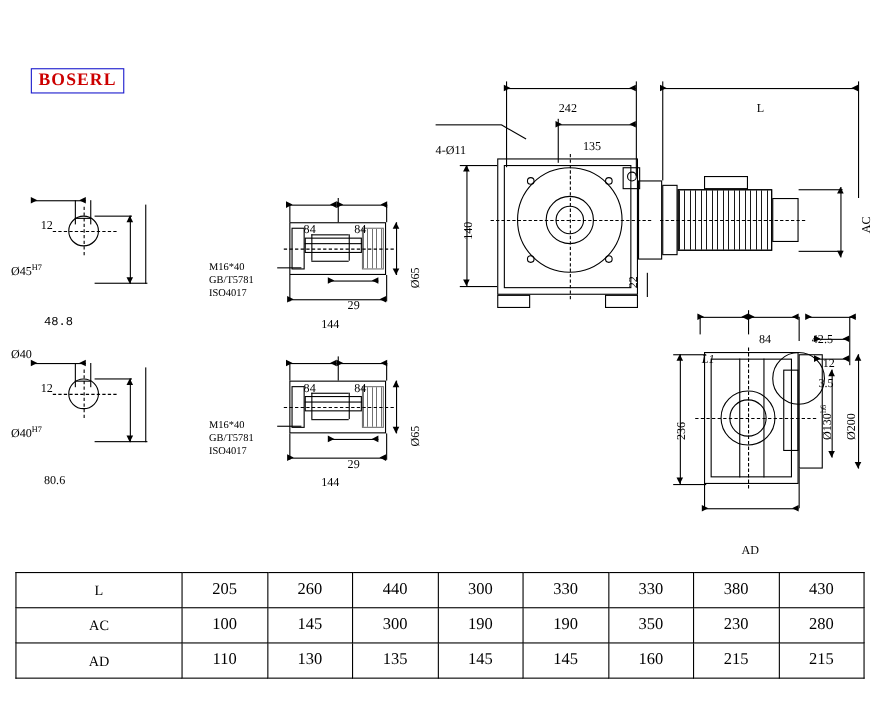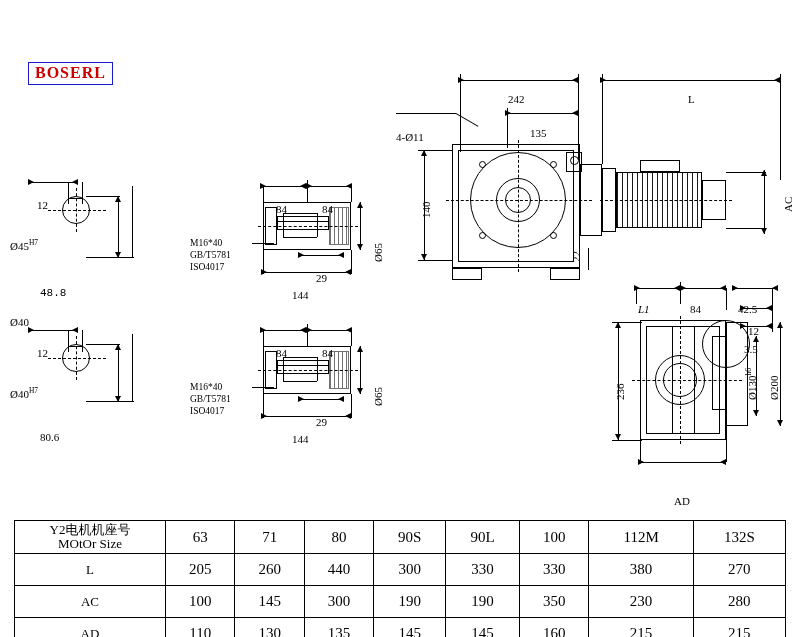--- a/index.html
+++ b/index.html
@@ -282,21 +282,21 @@
     <div class="ln h" style="left:726px;top:172px;width:40px;"></div>
     <div class="ln h" style="left:726px;top:228px;width:40px;"></div>
     <div class="vlbl" style="left:782px;top:212px;">AC</div>
   </div>
 
   <div>
 
     <div class="ln h" style="left:636px;top:288px;width:44px;"></div>
     <div class="arr" style="left:634px;top:285px;"></div>
     <div class="arl" style="left:674px;top:285px;"></div>
-    <div class="lbl" style="left:638px;top:270px;font-style:italic;">L1</div>
+    <div class="lbl" style="left:638px;top:288px;font-style:italic;">L1</div>
 
     <div class="ln h" style="left:682px;top:288px;width:44px;"></div>
     <div class="arr" style="left:680px;top:285px;"></div>
     <div class="arl" style="left:720px;top:285px;"></div>
     <div class="lbl" style="left:690px;top:270px;">84</div>
     <div class="ln v" style="left:636px;top:288px;height:16px;"></div>
     <div class="ln v" style="left:680px;top:282px;height:22px;"></div>
     <div class="ln v" style="left:726px;top:288px;height:22px;"></div>
 
     <div class="ln h" style="left:734px;top:288px;width:44px;"></div>
@@ -351,44 +351,30 @@
     <div class="ln h" style="left:640px;top:462px;width:86px;"></div>
     <div class="arr" style="left:638px;top:459px;"></div>
     <div class="arl" style="left:720px;top:459px;"></div>
     <div class="lbl" style="left:674px;top:462px;">AD</div>
     <div class="ln v" style="left:640px;top:440px;height:22px;"></div>
     <div class="ln v" style="left:726px;top:426px;height:36px;"></div>
   </div>
 
   <table class="tbl">
     <tbody>
-        <tr>
-      <td class="first">
-        <div>Y2电机机座号</div>
-        <div>MOtOr Size</div>
-      </td>
-      <td class="hdr">63</td>
-      <td class="hdr">71</td>
-      <td class="hdr">80</td>
-      <td class="hdr">90S</td>
-      <td class="hdr">90L</td>
-      <td class="hdr">100</td>
-      <td class="hdr">112M</td>
-      <td class="hdr">132S</td>
-    </tr>
     <tr>
       <td class="first">L</td>
       <td>205</td>
       <td>260</td>
       <td>440</td>
       <td>300</td>
       <td>330</td>
       <td>330</td>
       <td>380</td>
-      <td>270</td>
+      <td>430</td>
     </tr>
     <tr>
       <td class="first">AC</td>
       <td>100</td>
       <td>145</td>
       <td>300</td>
       <td>190</td>
       <td>190</td>
       <td>350</td>
       <td>230</td>

